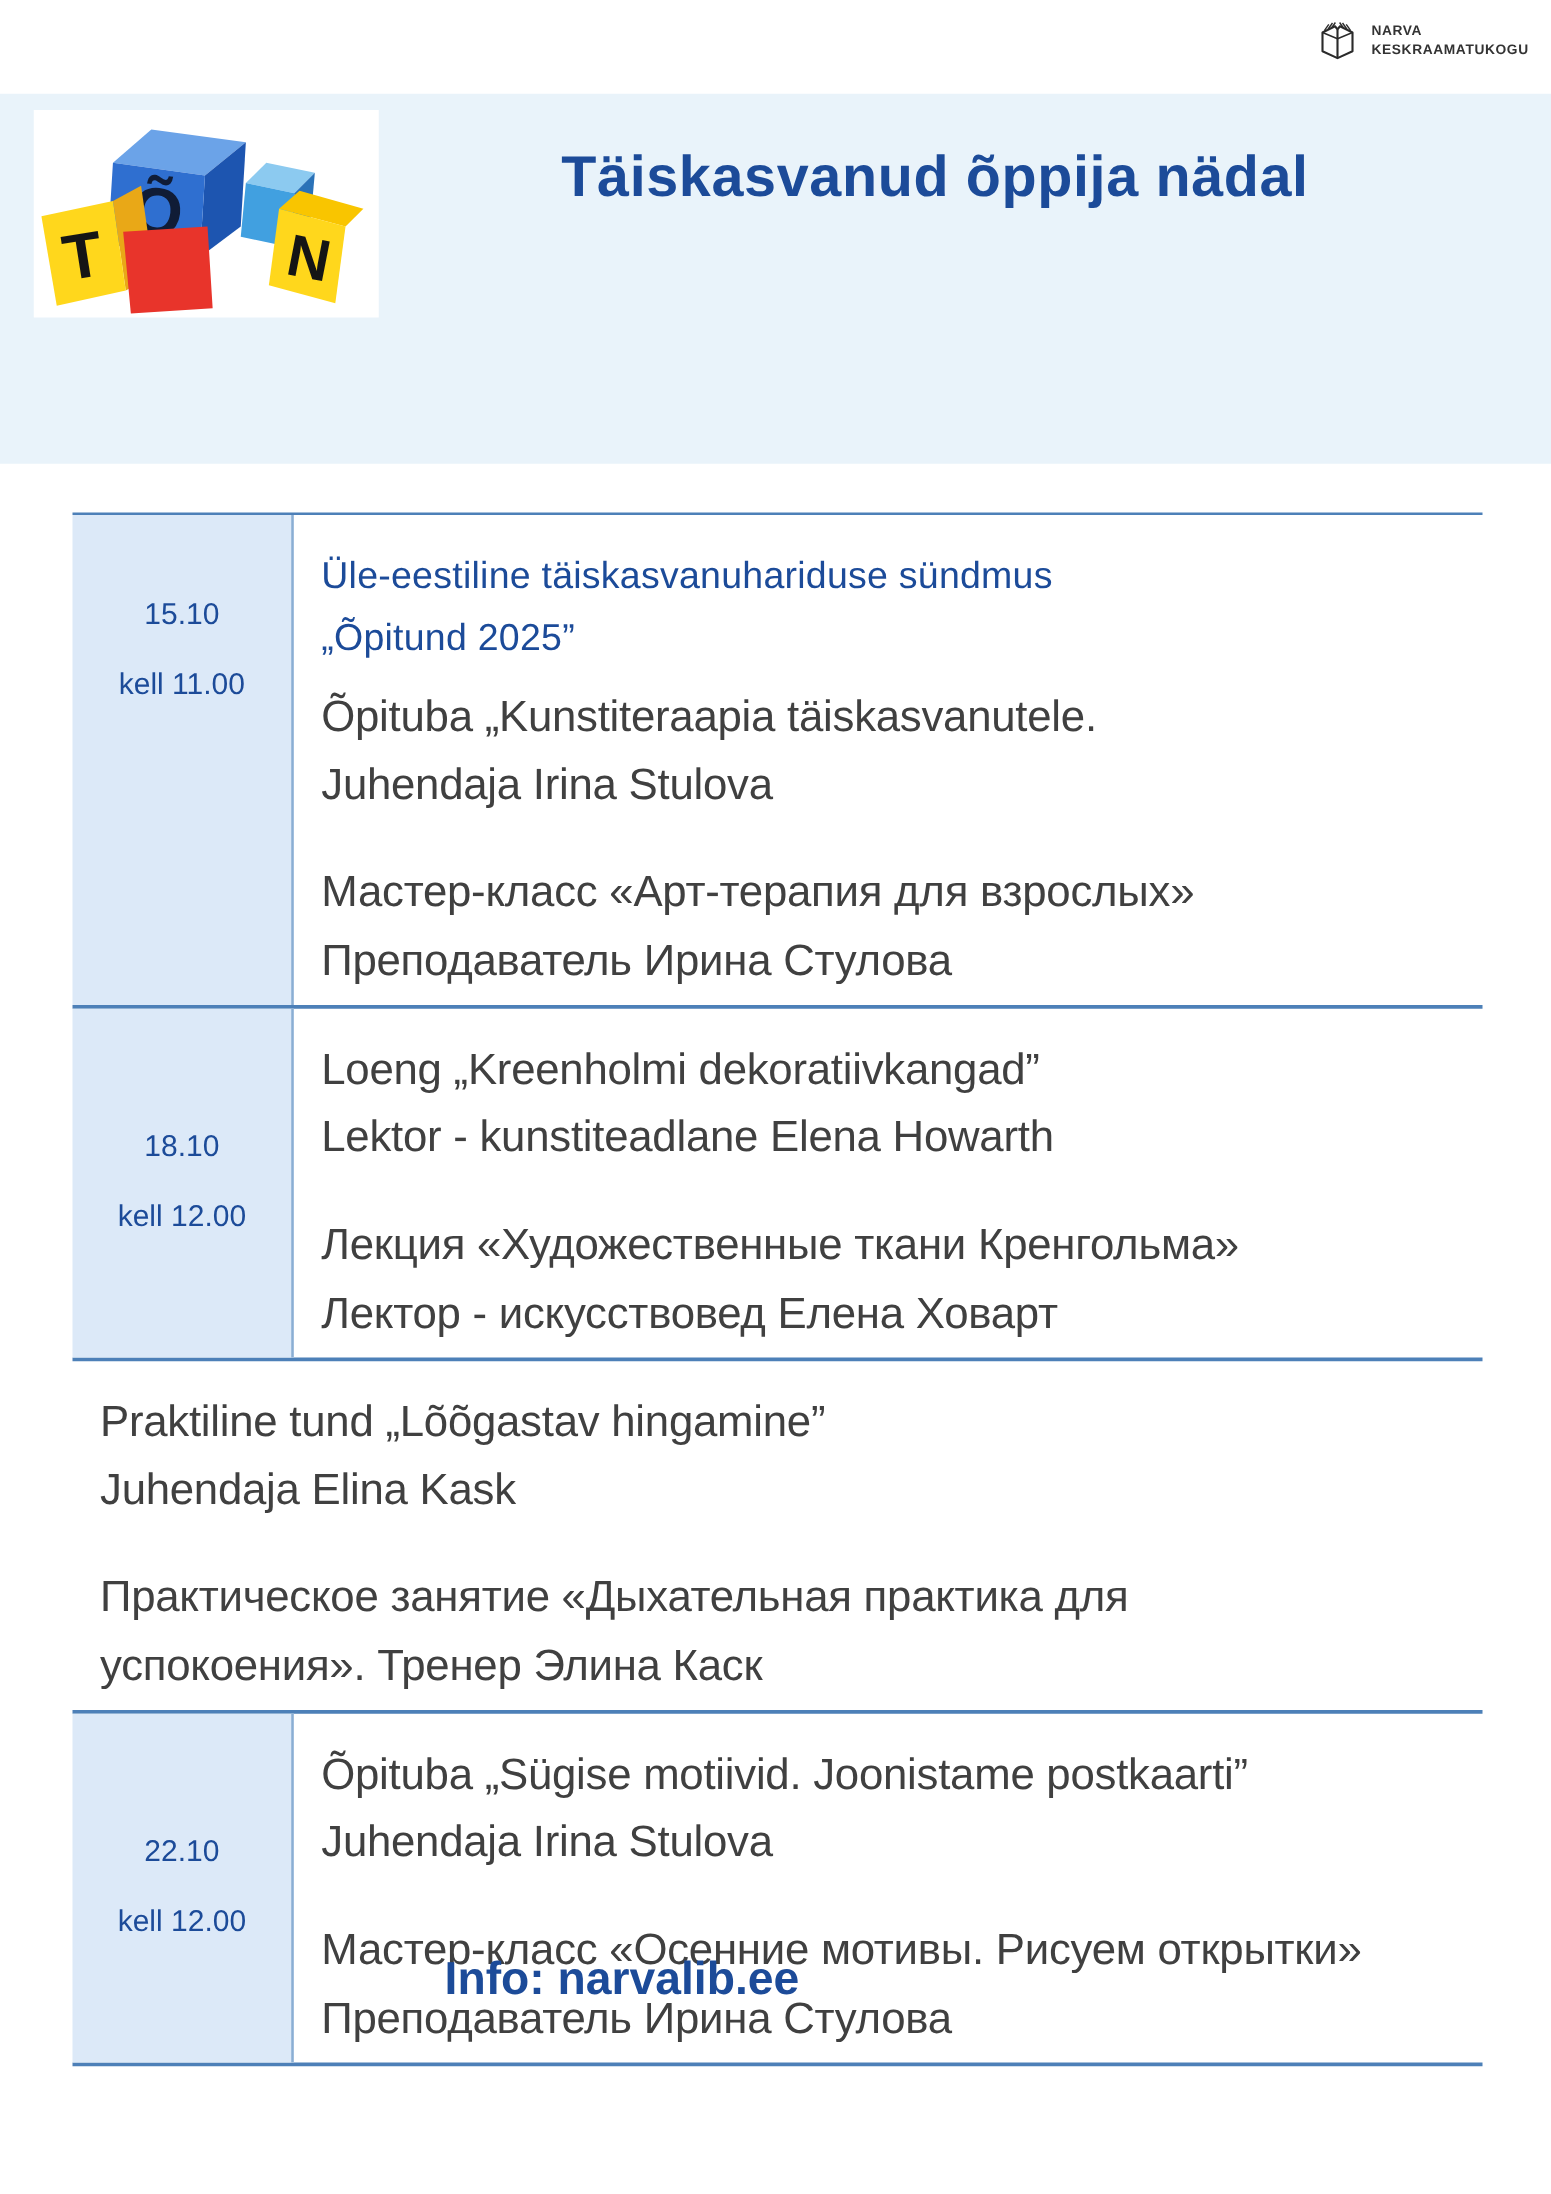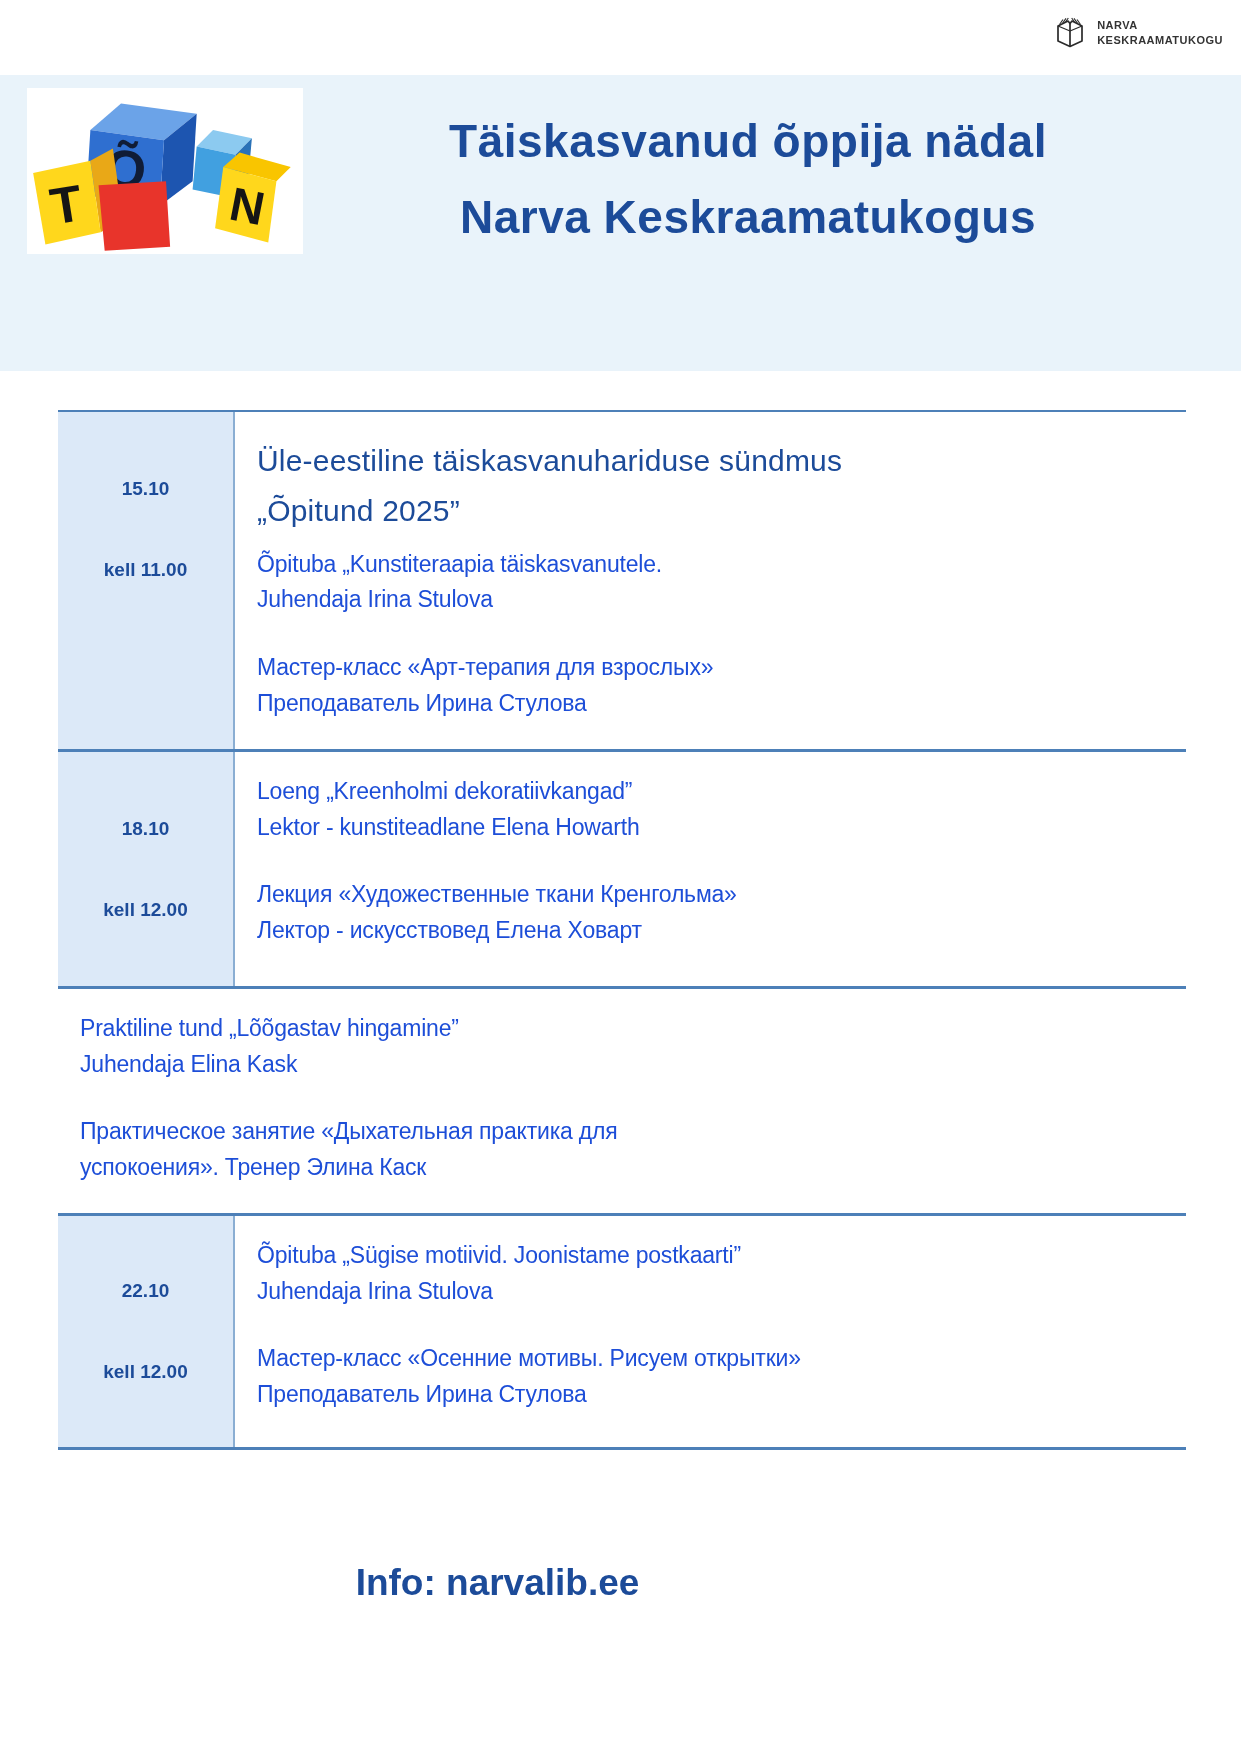--- a/index.html
+++ b/index.html
@@ -25,31 +25,31 @@
   .schedule { position:absolute; left:58px; top:410px; width:1128px; border-top:2px solid #4d80b8; box-sizing:border-box; }
   .row { display:flex; border-bottom:3px solid #4d80b8; box-sizing:border-box; }
   .row-1 { min-height:340px; }
   .row-2 { min-height:237px; }
   .row-3 { min-height:227px; }
   .row-4 { min-height:234px; }
   .date-cell {
     width:177px; flex:0 0 177px; box-sizing:border-box; background:#dce9f8;
     border-right:2px solid #8aaed3; display:flex; flex-direction:column;
     align-items:center; justify-content:center;
-    color:#1c4b99; font-weight:700; font-size:19px;gap:31px;
+    color:#1c4b99; font-weight:400; font-size:24px;
   }
   .row-1 .date-cell { justify-content:flex-start; padding-top:66px; }
   .date-cell .time { margin-top:28px; }
   .content-cell { flex:1; padding:22px 24px 8px 22px; box-sizing:border-box; }
   .heading {
     color:#1c4b99; font-weight:400; font-size:30px; line-height:1.68;
     white-space:pre-line; margin:2px 0 10px 0; letter-spacing:0.2px;
   }
   .para {
-    color:#1d4ed8; font-size:23px; line-height:1.55; white-space:pre-line;
+    color:#404040; font-size:35px; line-height:1.55; white-space:pre-line;
     margin:0 0 32px 0; letter-spacing:-0.2px;
   }
   .para:last-child { margin-bottom:0; }
 
   
   .footer { position:absolute; left:0; top:1562px; width:995px; text-align:center;
     color:#1c4b99; font-weight:800; font-size:37px; }
 </style>
 </head>
 <body>
@@ -97,21 +97,20 @@
 
       <polygon points="192,76 208,62 258,76 244,90" fill="#f9c500"></polygon>
       <polygon points="192,76 244,90 236,150 184,136" fill="#ffd71c"></polygon>
       <text x="214" y="130" transform="rotate(11 212 122)" font-family="Liberation Sans, sans-serif" font-size="46" font-weight="900" fill="#151515" text-anchor="middle">N</text>
 
       <polygon points="70,94 136,90 140,154 76,158" fill="#e8342b"></polygon>
     </svg>
   </div>
   <div class="title-wrap">
     <p>Täiskasvanud õppija nädal</p>
-    <p>Narva Keskraamatukogus</p>
   </div>
 </div>
 
 <div class="schedule">
 
   <div class="row row-1">
     <div class="date-cell">
       <div class="date">15.10</div>
       <div class="time">kell 11.00</div>
     </div>

